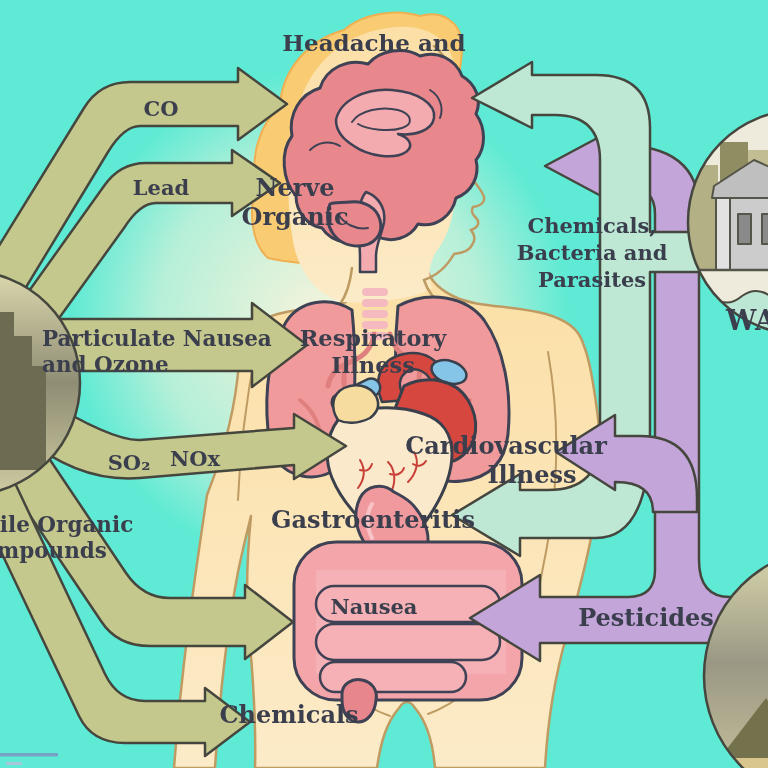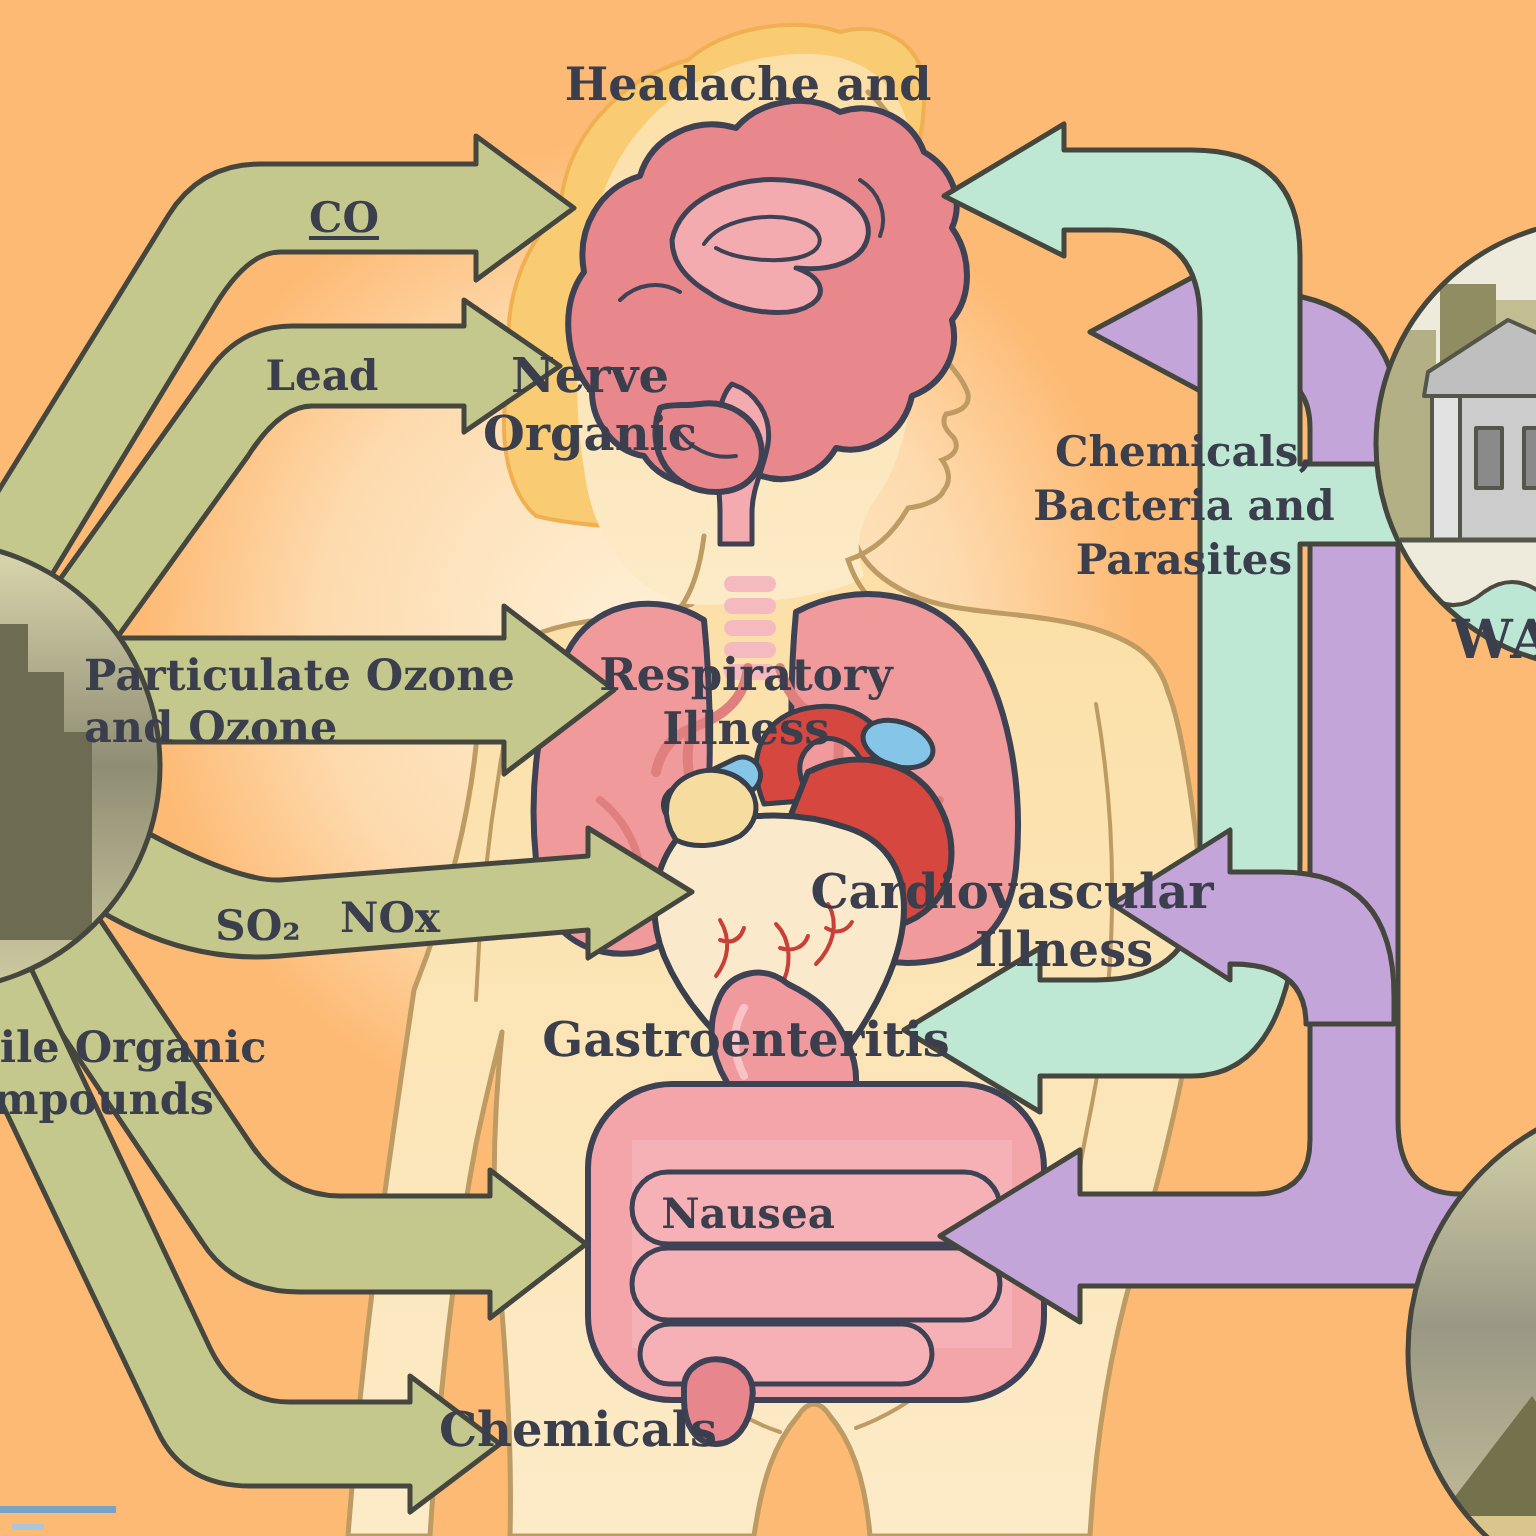--- a/index.html
+++ b/index.html
@@ -1,16 +1,16 @@
 <!DOCTYPE html>
 <html><head>
 <meta charset="utf-8">
 <style>
   html,body{margin:0;padding:0;background:#EBEBEB;}
-  #stage{position:relative;width:768px;height:768px;overflow:hidden;background:#fdba74;}
+  #stage{position:relative;width:768px;height:768px;overflow:hidden;background:#5eead4;}
   #art{position:absolute;left:0;top:0;}
   .lbl{position:absolute;font-family:"DejaVu Serif","Liberation Serif",serif;font-weight:700;
        color:#3B3F4D;text-align:center;line-height:1.22;white-space:nowrap;transform:translateX(-50%);}
   .lbl span{display:block;}
   .lft{transform:none;text-align:left;}
   .f27{font-size:27px;letter-spacing:.5px;}
   .f23{font-size:23px;} .f225{font-size:22.5px;} .f22{font-size:24px;}
   .f215{font-size:21.5px;} .f21{font-size:21px;}
   .indent2{margin-left:52px;}
 </style>
@@ -218,24 +218,24 @@
   </g>
 </svg>
 
 <div class="lbl f23" style="left:374px;top:29px;">
   <span>Headache and</span>
 </div>
 <div class="lbl f22" style="left:295px;top:173px;">
   <span>Nerve</span>
   <span>Organic</span>
 </div>
-<div class="lbl f21" style="left:172px;top:96px;text-decoration:underline;">CO</div>
+<div class="lbl f21" style="left:161px;top:96px;">CO</div>
 <div class="lbl f21" style="left:161px;top:175px;">Lead</div>
 <div class="lbl lft f215" style="left:42px;top:326px;">
-  <span>Particulate Ozone</span>
+  <span>Particulate Nausea</span>
   <span>and Ozone</span>
 </div>
 <div class="lbl f21" style="left:129px;top:450px;text-align:center;">SO₂</div>
 <div class="lbl f21" style="left:195px;top:446px;">NOx</div>
 <div class="lbl f215" style="left:36px;top:512px;">
   <span>Volatile Organic</span>
   <span>Compounds</span>
 </div>
 <div class="lbl f225" style="left:373px;top:325px;">
   <span>Respiratory</span>
@@ -248,14 +248,15 @@
 <div class="lbl f22" style="left:373px;top:505px;">Gastroenteritis</div>
 <div class="lbl f21" style="left:374px;top:594px;">Nausea</div>
 <div class="lbl f22" style="left:289px;top:700px;">
   <span>Chemicals</span>
 </div>
 <div class="lbl f21" style="left:592px;top:213px;line-height:1.28;">
   <span>Chemicals,</span>
   <span>Bacteria and</span>
   <span>Parasites</span>
 </div>
+<div class="lbl f22" style="left:646px;top:603px;">Pesticides</div>
 <div class="lbl lft f27" style="left:726px;top:305px;">WATER</div>
 </div>
 
 </body></html>

